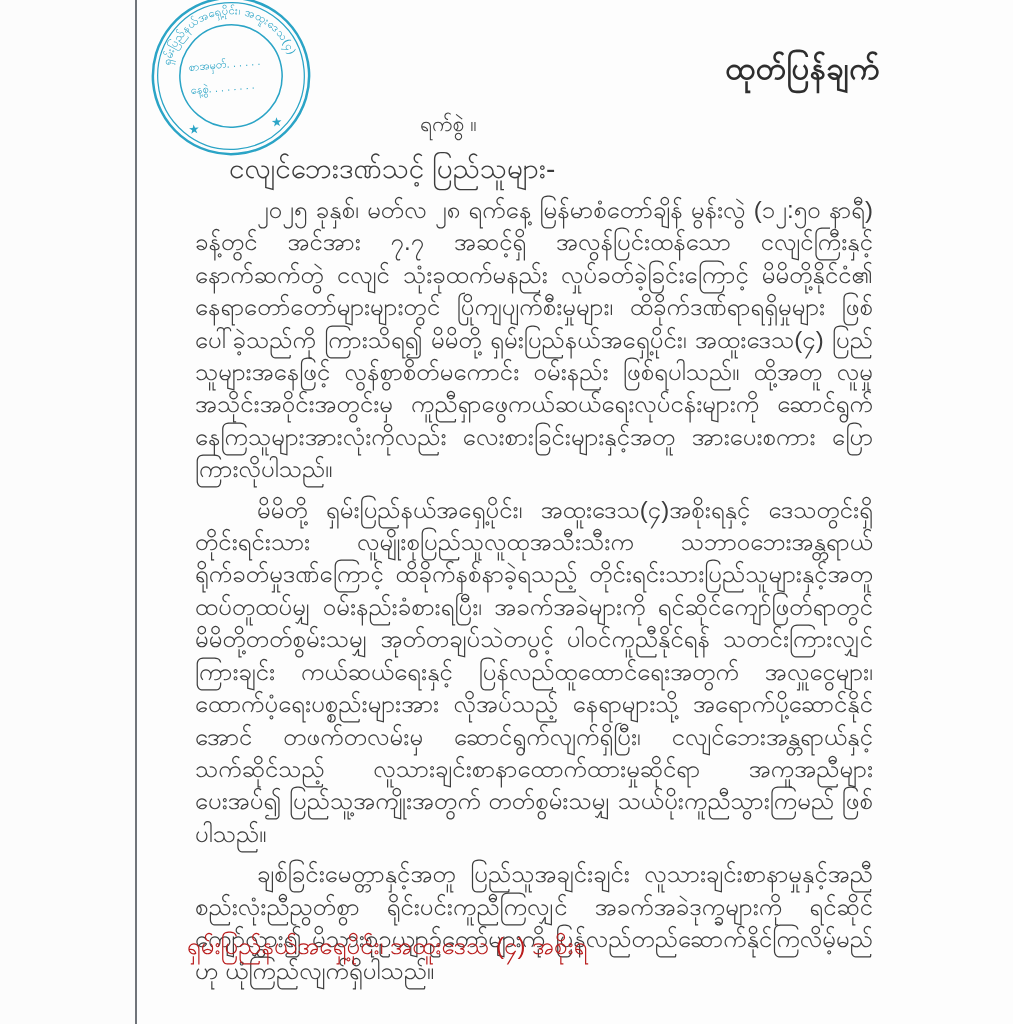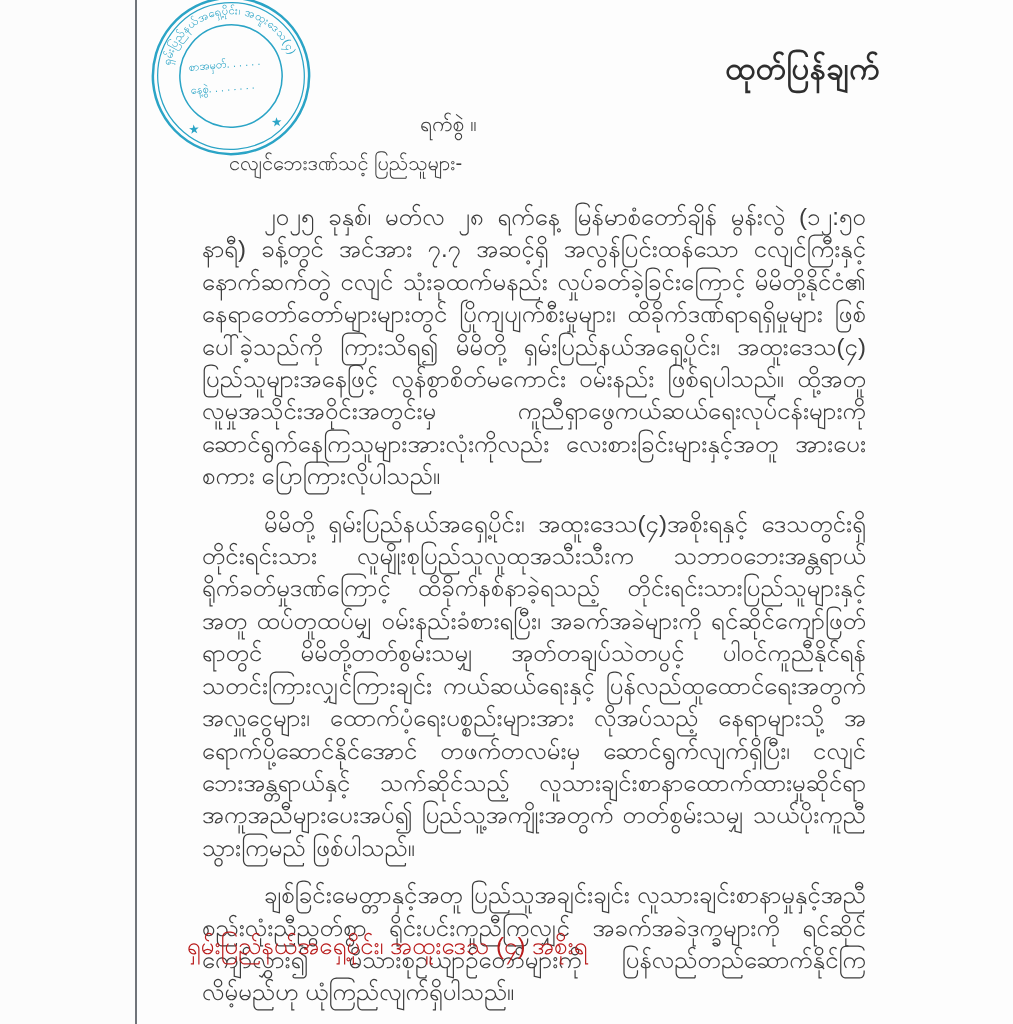--- a/index.html
+++ b/index.html
@@ -30,28 +30,28 @@
     position:absolute;left:187px;top:48px;width:693px;
     text-align:right;font-size:31px;font-weight:bold;color:#2e2e2e;
     letter-spacing:.5px;
   }
   .date-line{
     position:absolute;left:420px;top:110px;
     font-size:21px;color:#3c3c3c;display:flex;gap:52px;white-space:nowrap;
   }
   .salutation{
     position:absolute;left:229px;top:150px;
-    font-size:20px;color:#3c3c3c;white-space:nowrap;
+    font-size:28px;color:#3c3c3c;white-space:nowrap;
   }
   .body-text{
     position:absolute;left:187px;top:186px;width:694px;
     font-size:24px;line-height:32.4px;color:#3c3c3c;
     text-align:justify;
   }
-  .body-text p{margin:15px;padding:0;text-indent:62px;}
+  .body-text p{margin:8px;padding:0;text-indent:62px;}
   .signature{
     position:absolute;left:187px;top:930px;width:694px;
     font-size:24px;color:#b91c1c;white-space:nowrap;
   }
 </style>
 </head>
 <body>
 
 <div class="photo-margin-left"></div>
 <div class="page-edge-line"></div>

